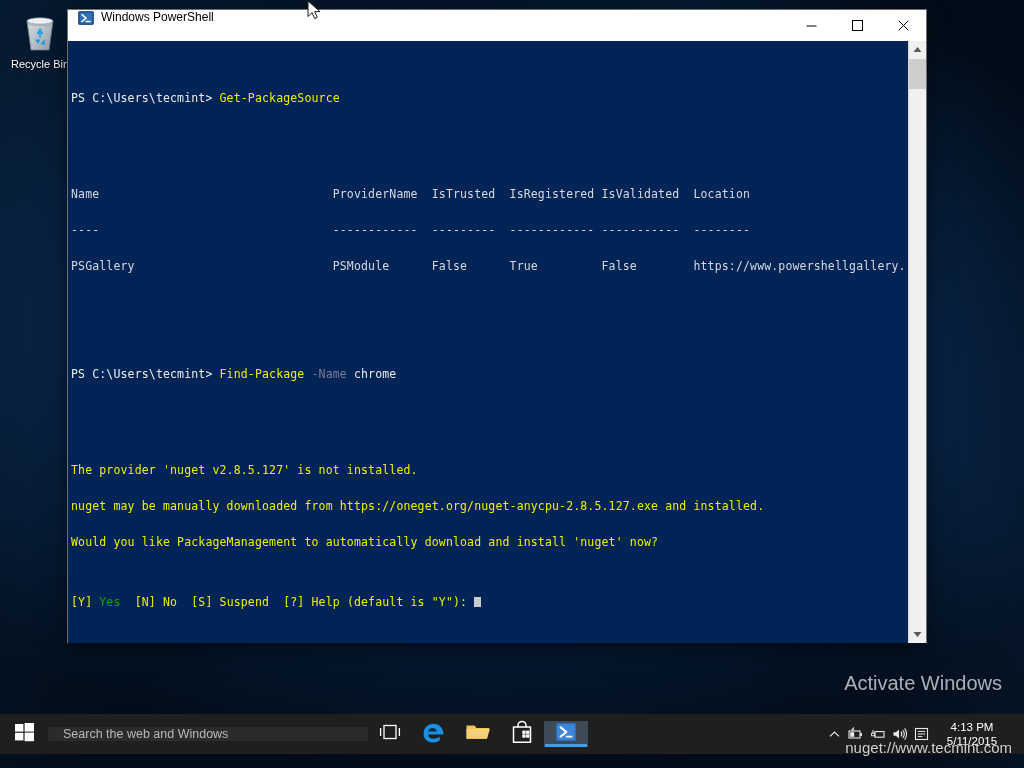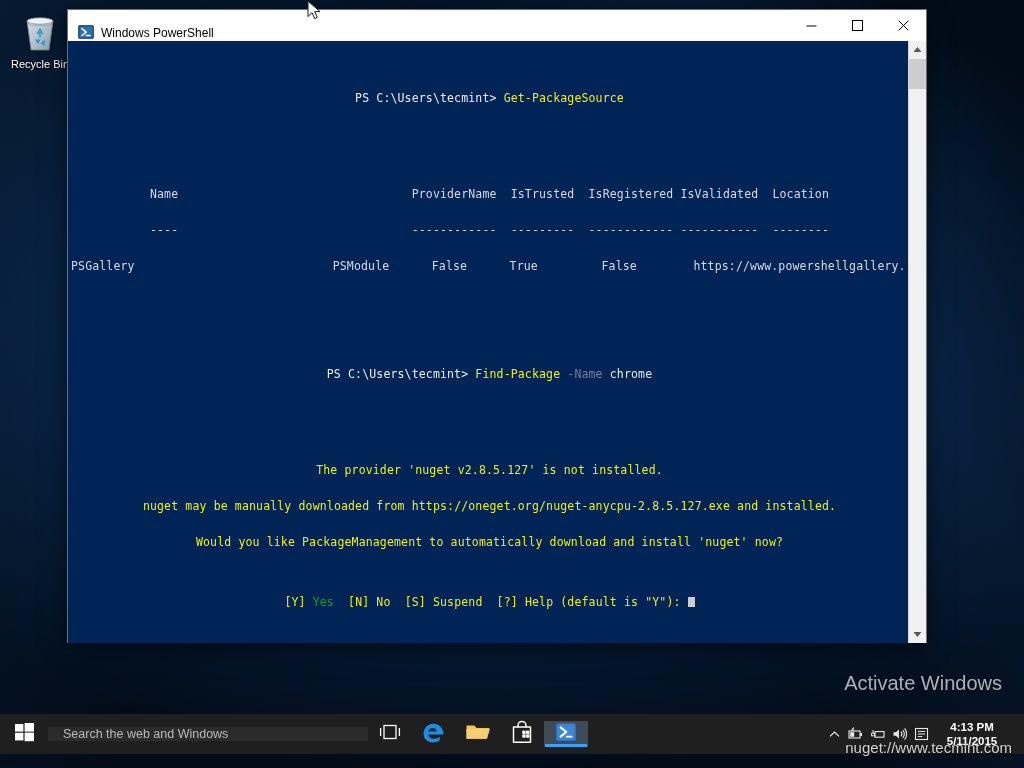--- a/index.html
+++ b/index.html
@@ -55,21 +55,21 @@
     width: 858px;
     height: 632px;
     background: #ffffff;
     box-shadow: 0 0 0 1px #6f6f6f, 0 6px 22px rgba(0,0,0,0.55);
   }
 
   #ps-titlebar {
     height: 30px;
     background: #ffffff;
     display: flex;
-    align-items: flex-end;
+    align-items: flex-start;
     position: relative;
     border-bottom: 1px solid #ffffff;
   }
   #ps-title-icon {
     width: 16px; height: 16px;
     margin-left: 10px; margin-right: 7px;
     flex: 0 0 auto;
   }
   #ps-title-text {
     font-size: 12px;
@@ -97,21 +97,20 @@
   #ps-console {
     flex: 1 1 auto;
     padding: 3px 0 0 3px;
     font-family: "DejaVu Sans Mono", "Liberation Mono", monospace;
     font-size: 11.5px;
     line-height: 12px;
     color: #ccccdd;
     white-space: pre;
     overflow: hidden;
     letter-spacing: 0.15px;
-    text-align: center;
   }
   .ln { height: 12px; }
   .blank { height: 12px; }
   .c-prompt  { color: #eeeeee; }
   .c-cmd     { color: #f0f000; }
   .c-param   { color: #7c7c9a; }
   .c-arg     { color: #e8e8e8; }
   .c-warn    { color: #f0f000; }
   .c-table   { color: #d8d8e0; }
   .c-yes     { color: #13a10e; }
@@ -217,21 +216,20 @@
     background: #3aa0f3;
   }
 
   #tray-spacer { flex: 1 1 auto; }
 
   #tray {
     display: flex;
     align-items: center;
     flex: 0 0 auto;
     padding-right: 2px;
-    font-weight: bold;
   }
   .tray-icon {
     width: 22px;
     display: flex;
     align-items: center;
     justify-content: center;
     color: #e8e8e8;
   }
   #clock {
     width: 74px;

